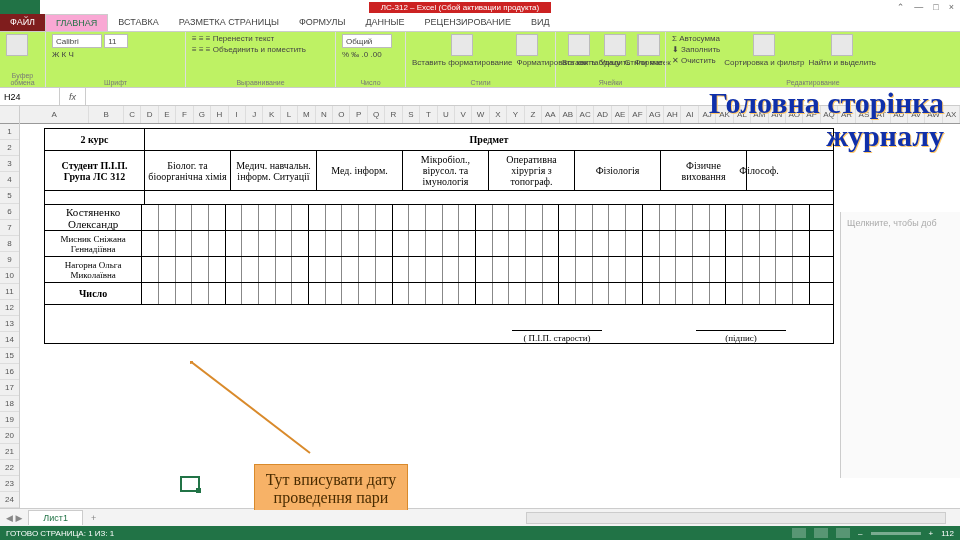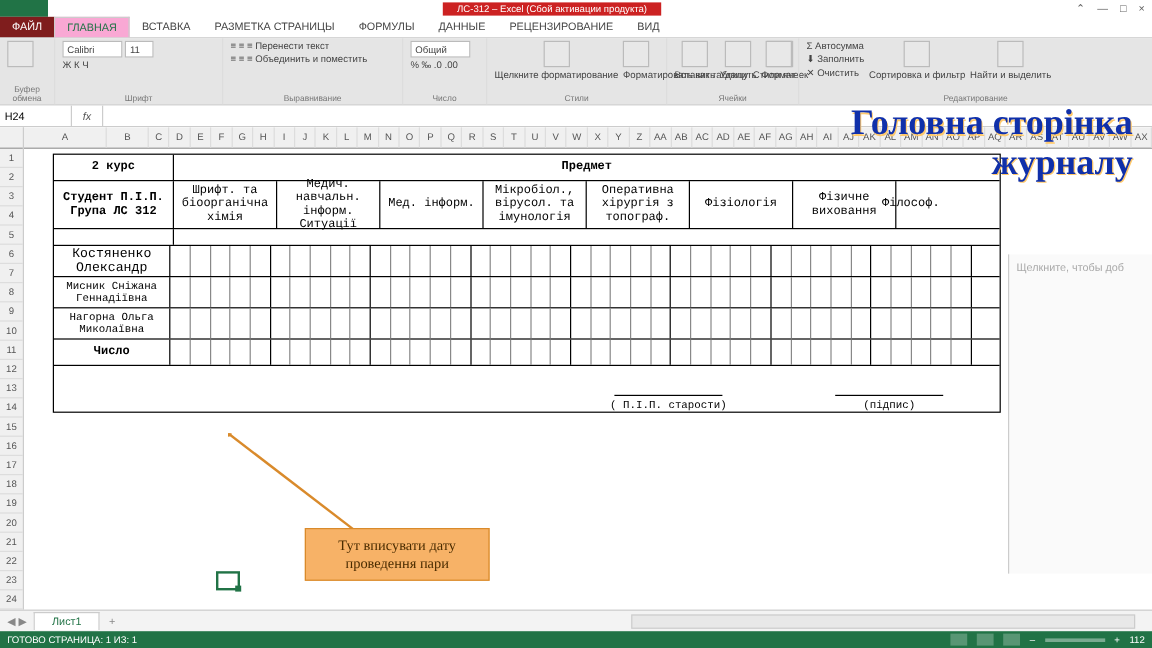--- a/index.html
+++ b/index.html
@@ -12,21 +12,21 @@
   .title-strip { display: inline-block; background: #c22; color: #fff; padding: 1px 12px; font-size: 8px; }
   .win-ctrl { width: 80px; display: flex; justify-content: flex-end; gap: 10px; padding-right: 6px; color: #666; font-size: 9px; }
 
   
   .tabs { height: 18px; background: #fff; display: flex; border-bottom: 1px solid #ccc; font-size: 9px; }
   .tab { padding: 3px 10px; color: #444; cursor: pointer; }
   .tab.file { background: #7f1d1d; color: #fff; }
   .tab.active { background: #f9a8d4; border: 1px solid #ccc; border-bottom: none; color: #217346; }
 
   
-  .ribbon { height: 56px; background: #e5e5e5; border-bottom: 1px solid #ccc; display: flex; font-size: 8px; color: #444; }
+  .ribbon { height: 56px; background: #bef264; border-bottom: 1px solid #ccc; display: flex; font-size: 8px; color: #444; }
   .rgroup { border-right: 1px solid #ddd; padding: 2px 6px 1px 6px; display: flex; flex-direction: column; justify-content: space-between; }
   .rgroup-top { display: flex; gap: 4px; align-items: flex-start; flex: 1; }
   .rgroup-label { text-align: center; color: #777; font-size: 7px; }
   .btncol { display: flex; flex-direction: column; gap: 2px; }
   .mini { color: #444; white-space: nowrap; }
   .bigico { width: 22px; height: 22px; background: #e8e8e8; border: 1px solid #bbb; display: flex; flex-direction: column; align-items: center; justify-content: center; }
   .combo { border: 1px solid #bbb; background: #fff; height: 14px; padding: 0 3px; display: inline-flex; align-items: center; min-width: 50px; }
 
   
   .fbar { height: 18px; background: #fff; border-bottom: 1px solid #ccc; display: flex; align-items: stretch; font-size: 9px; }
@@ -40,34 +40,34 @@
   .rowheads div { height: 16px; border-bottom: 1px solid #ddd; font-size: 8px; color: #555; text-align: center; line-height: 16px; }
   .rowheads .colrow { height: 18px; border-bottom: 1px solid #999; }
   .cols { flex: 1; overflow: hidden; position: relative; }
   .colheads { height: 18px; background: #f0f0f0; border-bottom: 1px solid #999; display: flex; }
   .colheads span { width: 20px; border-right: 1px solid #ddd; text-align: center; font-size: 8px; color: #555; line-height: 18px; }
   .colheads span.wide { width: 80px; }
   .colheads span.med { width: 40px; }
   .cells { position: absolute; top: 18px; left: 0; right: 0; bottom: 0; }
 
   
-  .journal { position: absolute; top: 22px; left: 24px; width: 790px; border: 1.5px solid #000; background: #fff; font-family: Liberation Mono, monospace; font-size: 10px; }
+  .journal { position: absolute; top: 22px; left: 24px; width: 790px; border: 1.5px solid #000; background: #fff; font-family: Liberation Serif, serif; font-size: 10px; }
   .jrow { display: flex; border-bottom: 1px solid #000; }
   .jcell { border-right: 1px solid #000; padding: 2px 3px; text-align: center; display: flex; align-items: center; justify-content: center; }
   .stud { width: 100px; font-weight: bold; }
   .subj { width: 86px; }
   .subj.last { border-right: none; }
   .tinygrid { display: flex; width: 86px; }
   .tinygrid span { flex: 1; border-right: 1px solid #888; height: 100%; }
   .tinygrid span:last-child { border-right: 1px solid #000; }
   .tinygrid.last span:last-child{ border-right:none; }
 
   .overlay-title { position: absolute; top: 86px; right: 16px; font-family: 'Times New Roman', serif; font-size: 30px; font-weight: bold; color: #1030aa; text-align: right; text-shadow: 1px 1px 0 #ffc96b; line-height: 1.1; z-index: 50; }
 
-  .callout { position: absolute; top: 334px; left: 234px; width: 154px; background: #f7b267; border: 1px solid #d98a2b; color: #4a2c00; font-family: 'Times New Roman', serif; font-size: 12px; text-align: center; padding: 6px 8px; z-index: 40; }
+  .callout { position: absolute; top: 358px; left: 234px; width: 154px; background: #f7b267; border: 1px solid #d98a2b; color: #4a2c00; font-family: 'Times New Roman', serif; font-size: 16px; text-align: center; padding: 6px 8px; z-index: 40; }
   .callout-line { position: absolute; top: 255px; left: 170px; width: 140px; height: 96px; z-index: 39; pointer-events:none; }
 
   .signature-row { display: flex; border: none; font-size: 9px; padding-top: 18px; }
   .sig { flex: 1; text-align: center; }
   .sigline { display: inline-block; width: 90px; border-top: 1px solid #000; }
 
   .sheet-tabs { position: absolute; bottom: 14px; left: 0; right: 0; height: 18px; background: #f3f3f3; border-top: 1px solid #ccc; display: flex; align-items: center; font-size: 9px; }
   .sheet { padding: 2px 14px; background: #fff; border: 1px solid #ccc; border-bottom: none; color: #217346; }
   .hscroll { position: absolute; right: 14px; height: 12px; width: 420px; background: #e8e8e8; border: 1px solid #ccc; top: 3px; }
 
@@ -132,21 +132,21 @@
     <div class="rgroup-top btncol">
       <span class="combo">Общий</span>
       <div class="mini">% ‰ .0 .00</div>
     </div>
     <div class="rgroup-label">Число</div>
   </div>
   <div class="rgroup" style="width:150px">
     <div class="rgroup-top">
       <div class="btncol" style="align-items:center">
           <div class="bigico"></div>
-          <span class="mini">Щелкните форматирование</span>
+          <span class="mini">Вставить форматирование</span>
         </div>
       <div class="btncol" style="">
           <div class="bigico"></div>
           <span class="mini">Форматировать как таблицу</span>
         </div>
       <div class="btncol" style="align-items:center">
           <div class="bigico"></div>
           <span class="mini">Стили ячеек</span>
         </div>
     </div>
@@ -279,21 +279,21 @@
     <div class="cells"></div>
     <div class="sel"></div>
 
     <div class="journal">
       <div class="jrow" style="height:22px">
         <div class="jcell stud" style="border-bottom:none">2 курс</div>
         <div class="jcell" style="flex:1;font-weight:bold;border-right:none">Предмет</div>
       </div>
       <div class="jrow" style="height:40px">
         <div class="jcell stud">Студент П.І.П. Група ЛС 312</div>
-        <div class="jcell subj">Шрифт. та біоорганічна хімія</div>
+        <div class="jcell subj">Біолог. та біоорганічна хімія</div>
         <div class="jcell subj">Медич. навчальн. інформ. Ситуації</div>
         <div class="jcell subj">Мед. інформ.</div>
         <div class="jcell subj">Мікробіол., вірусол. та імунологія</div>
         <div class="jcell subj">Оперативна хірургія з топограф.</div>
         <div class="jcell subj">Фізіологія</div>
         <div class="jcell subj">Фізичне виховання</div>
         <div class="jcell subj last" style="width:24px">Філософ.</div>
       </div>
       <div class="jrow" style="height:14px">
         <div class="jcell stud" style="border-bottom:none"></div>

